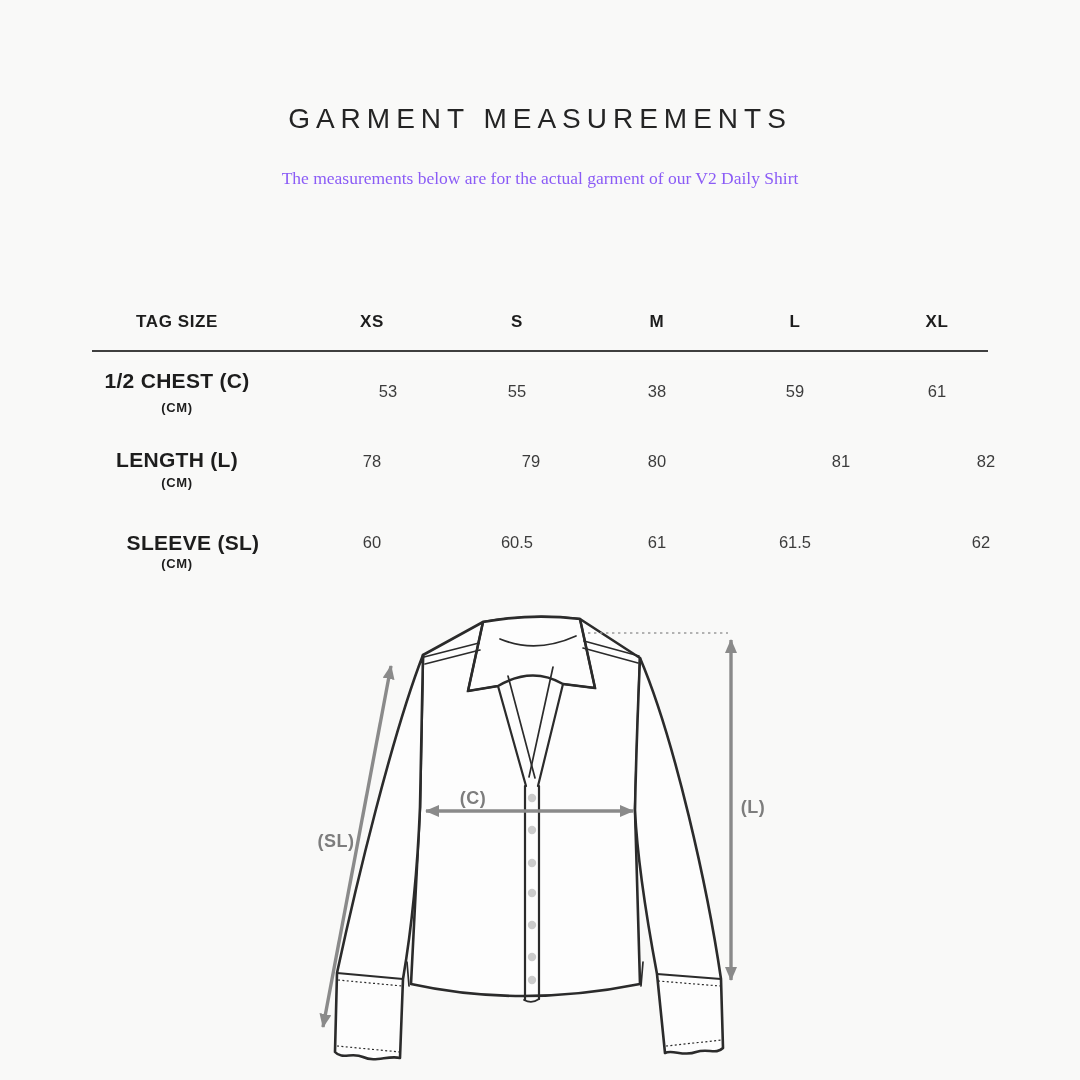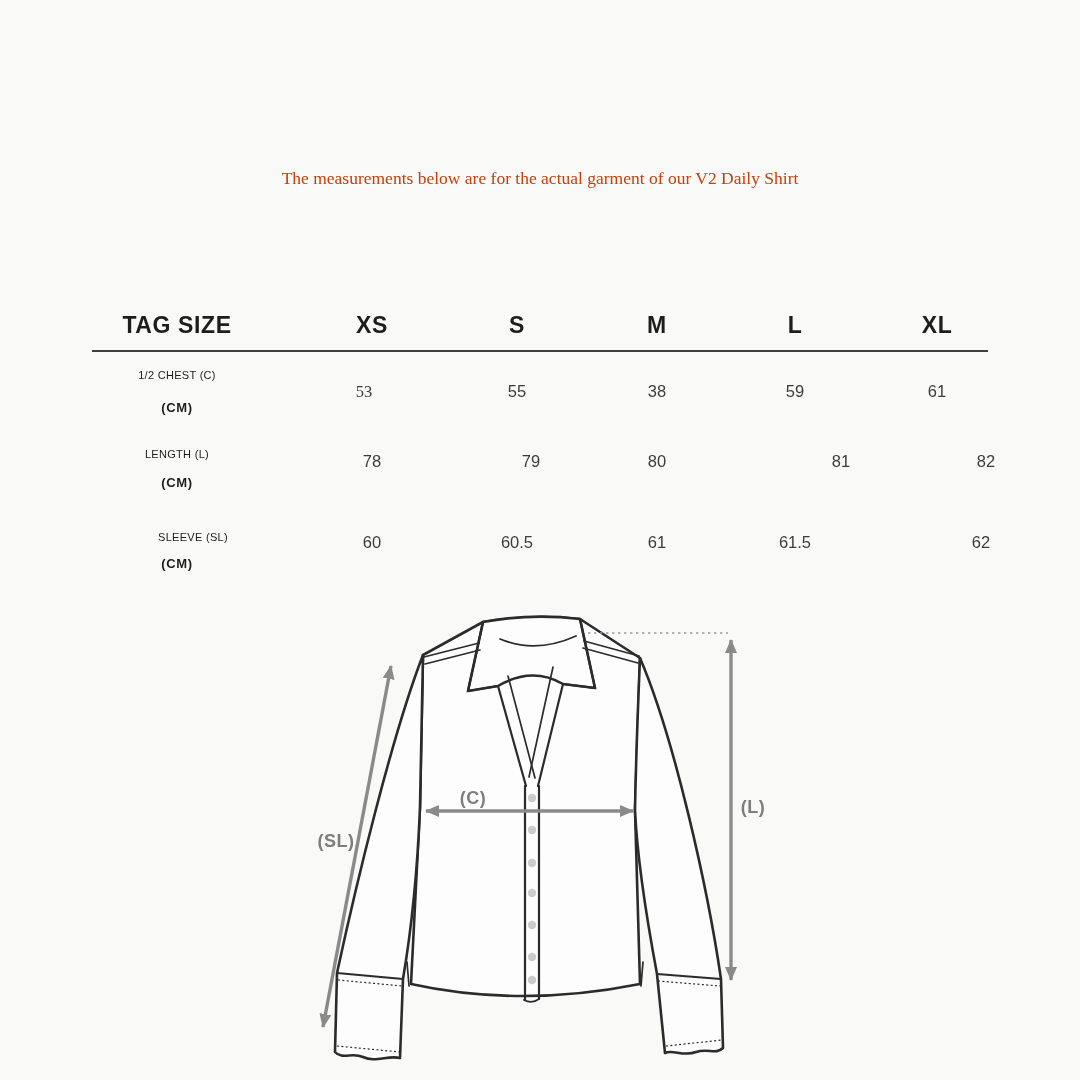--- a/index.html
+++ b/index.html
@@ -11,26 +11,26 @@
   .page{position:relative;width:1080px;height:1080px;background:var(--bg);overflow:hidden;}
 
   .title{
     position:absolute;left:0;top:103px;width:1080px;margin:0;
     text-align:center;font-size:28px;font-weight:400;letter-spacing:6px;
     color:#242424;
   }
   .subtitle{
     position:absolute;left:0;top:168px;width:1080px;margin:0;
     text-align:center;font-family:"Liberation Serif",serif;
-    font-size:17.5px;color:#c2410c;
+    font-size:17.5px;color:#8b5cf6;
   }
 
   .cell{position:absolute;transform:translateX(-50%);white-space:nowrap;text-align:center;}
-  .th{font-size:23px;font-weight:700;color:var(--text);letter-spacing:0.6px;}
-  .rowlabel{font-size:11px;font-weight:400;color:var(--text);letter-spacing:0.3px;}
+  .th{font-size:17px;font-weight:700;color:var(--text);letter-spacing:0.6px;}
+  .rowlabel{font-size:21px;font-weight:700;color:var(--text);letter-spacing:0.3px;}
   .rowunit{font-size:13px;font-weight:700;color:var(--text);letter-spacing:0.6px;}
   .val{font-size:16.5px;font-weight:400;color:var(--values);}
   .divider{position:absolute;left:92px;top:350px;width:896px;height:2px;background:var(--divider);}
 
   .diagram{position:absolute;left:280px;top:600px;}
   .outline{fill:#fdfdfd;stroke:var(--line);stroke-width:2.6;stroke-linejoin:round;}
   .seam{fill:none;stroke:var(--line);stroke-width:2.2;stroke-linecap:round;}
   .seam-thin{fill:none;stroke:var(--line);stroke-width:1.7;stroke-linecap:round;}
   .stitch{fill:none;stroke:var(--line);stroke-width:1.2;stroke-dasharray:2 2.4;}
   .btn{fill:var(--button);}
@@ -38,33 +38,34 @@
   .guide{fill:none;stroke:#9a9a9a;stroke-width:1.7;stroke-dasharray:2.4 3.6;}
   .ah{fill:var(--arrow);}
   .dlabel{font-family:"Liberation Sans",sans-serif;font-size:18px;font-weight:700;
           fill:#7d7d7d;letter-spacing:0.5px;text-anchor:middle;}
 </style>
 </head>
 <body>
 
 <div class="page">
 
+  <h1 class="title">GARMENT MEASUREMENTS</h1>
   <p class="subtitle">The measurements below are for the actual garment of our V2 Daily Shirt</p>
 
   <div id="table">
     <div class="divider"></div>
   <div class="cell th" style="left: 177px; top: 312px;">TAG SIZE</div>
       <div class="cell th" style="left: 372px; top: 312px;">XS</div>
       <div class="cell th" style="left: 517px; top: 312px;">S</div>
       <div class="cell th" style="left: 657px; top: 312px;">M</div>
       <div class="cell th" style="left: 795px; top: 312px;">L</div>
       <div class="cell th" style="left: 937px; top: 312px;">XL</div>
       <div class="cell rowlabel" style="left: 177px; top: 369px;">1/2 CHEST (C)</div>
       <div class="cell rowunit" style="left: 177px; top: 400px;">(CM)</div>
-      <div class="cell val" style="left: 364px; top: 382px; font-family: Liberation Serif, serif;">53</div>
+      <div class="cell val" style="left: 388px; top: 382px;">53</div>
       <div class="cell val" style="left: 517px; top: 382px;">55</div>
       <div class="cell val" style="left: 657px; top: 382px;">38</div>
       <div class="cell val" style="left: 795px; top: 382px;">59</div>
       <div class="cell val" style="left: 937px; top: 382px;">61</div>
       <div class="cell rowlabel" style="left: 177px; top: 448px;">LENGTH (L)</div>
       <div class="cell rowunit" style="left: 177px; top: 475px;">(CM)</div>
       <div class="cell val" style="left: 372px; top: 452px;">78</div>
       <div class="cell val" style="left: 531px; top: 452px;">79</div>
       <div class="cell val" style="left: 657px; top: 452px;">80</div>
       <div class="cell val" style="left: 841px; top: 452px;">81</div>

